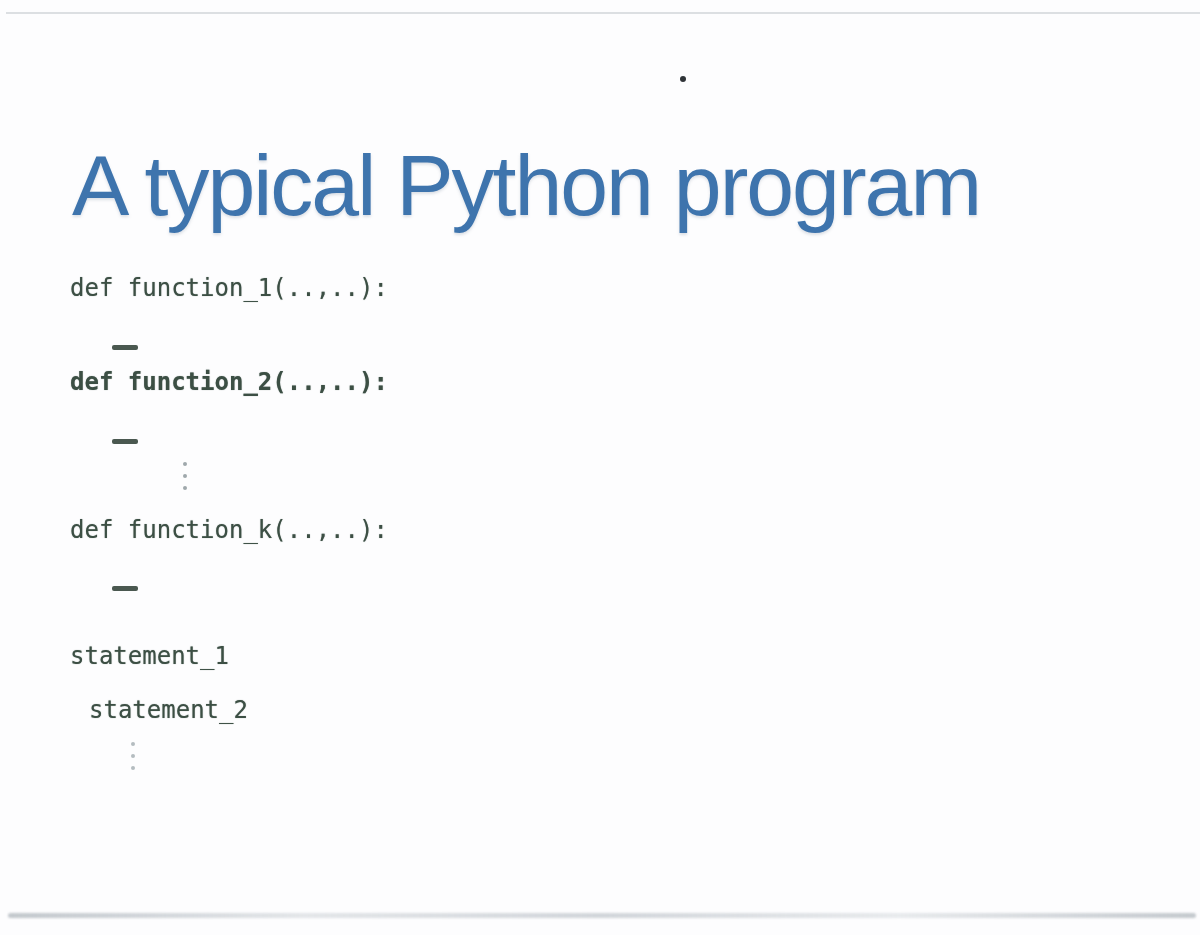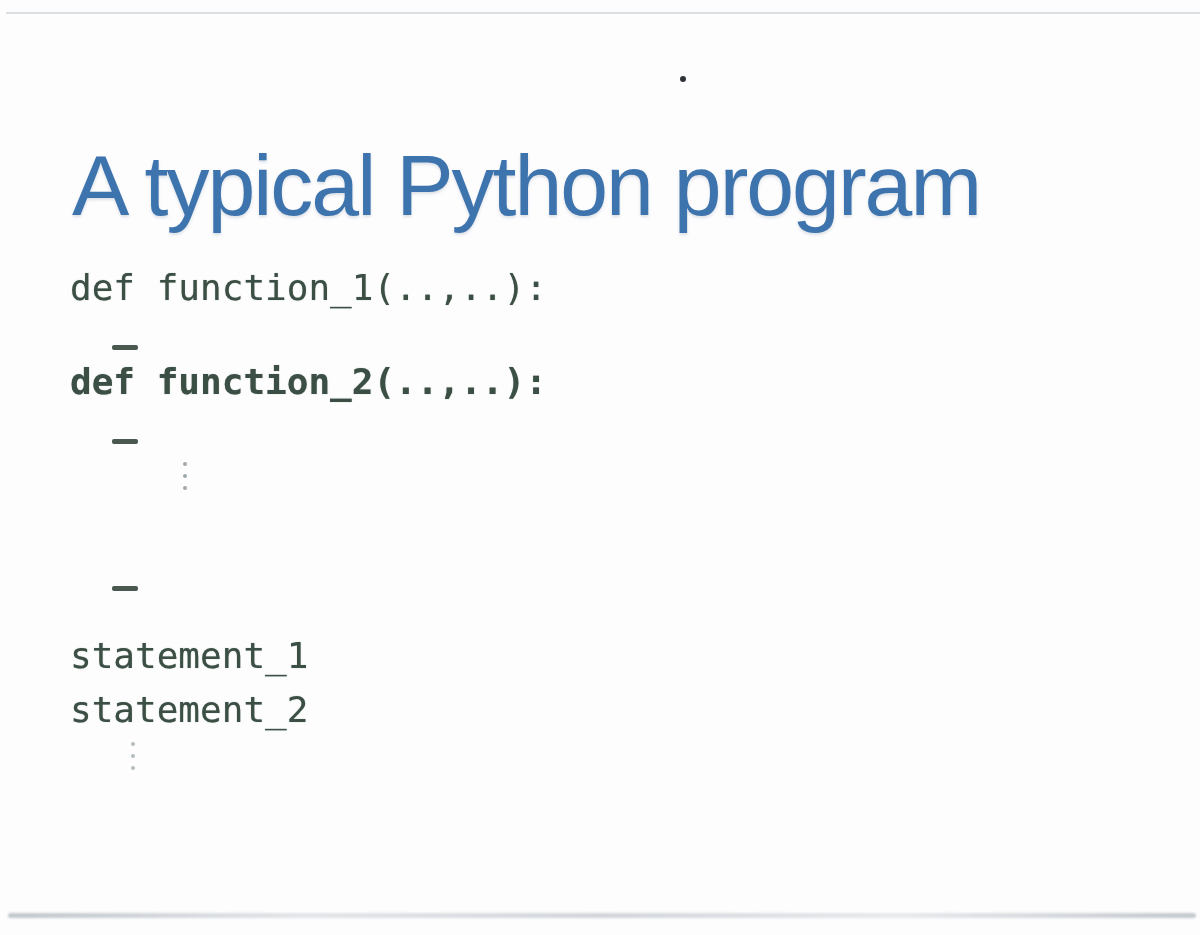--- a/index.html
+++ b/index.html
@@ -45,21 +45,21 @@
     left: 680px; top: 76px;
     width: 6px; height: 6px;
     background: #2f3337;
     border-radius: 50%;
     filter: blur(0.6px);
   }
   .code-line {
     position: absolute;
     left: 70px;
     font-family: "DejaVu Sans Mono", monospace;
-    font-size: 36px;
+    font-size: 24px;
     line-height: 36px;
     color: #3c4f44;
     white-space: pre;
     text-shadow: 0 0 1px rgba(55,75,65,0.55);
   }
   .body-dash {
     position: absolute;
     left: 112px;
     width: 26px; height: 5px;
     background: #4a5850;
@@ -82,21 +82,21 @@
   .vdots.faint i { background: #b4bcc0; }
   .vdots-1 { left: 183px; top: 462px; }
   .vdots-2 { left: 131px; top: 742px; }
   .line-def-1      { top: 270px; }
   .dash-1          { top: 345px; }
   .line-def-2      { top: 364px; font-weight: bold; }
   .dash-2          { top: 439px; }
   .line-def-k      { top: 512px; }
   .dash-3          { top: 586px; }
   .line-stmt-1     { top: 638px; }
-  .line-stmt-2     { top: 692px; }
+  .line-stmt-2     { top: 692px; margin-left: 19px; }
   .line-stmt-n     { top: 788px; }
 </style>
 </head>
 <body>
 
 <div class="slide">
 
   <div class="top-line"></div>
 
   <div class="artifact-dot"></div>
@@ -110,20 +110,21 @@
   <div class="code-line line-def-2">def function_2(..,..):</div>
 
   <div class="body-dash dash-2"></div>
 
   <div class="vdots vdots-1">
     <i></i>
       <i></i>
       <i></i>
   </div>
 
+  <div class="code-line line-def-k">def function_k(..,..):</div>
 
   <div class="body-dash dash-3"></div>
 
   <div class="code-line line-stmt-1">statement_1</div>
 
   <div class="code-line line-stmt-2">statement_2</div>
 
   <div class="vdots faint vdots-2">
     <i></i>
       <i></i>

